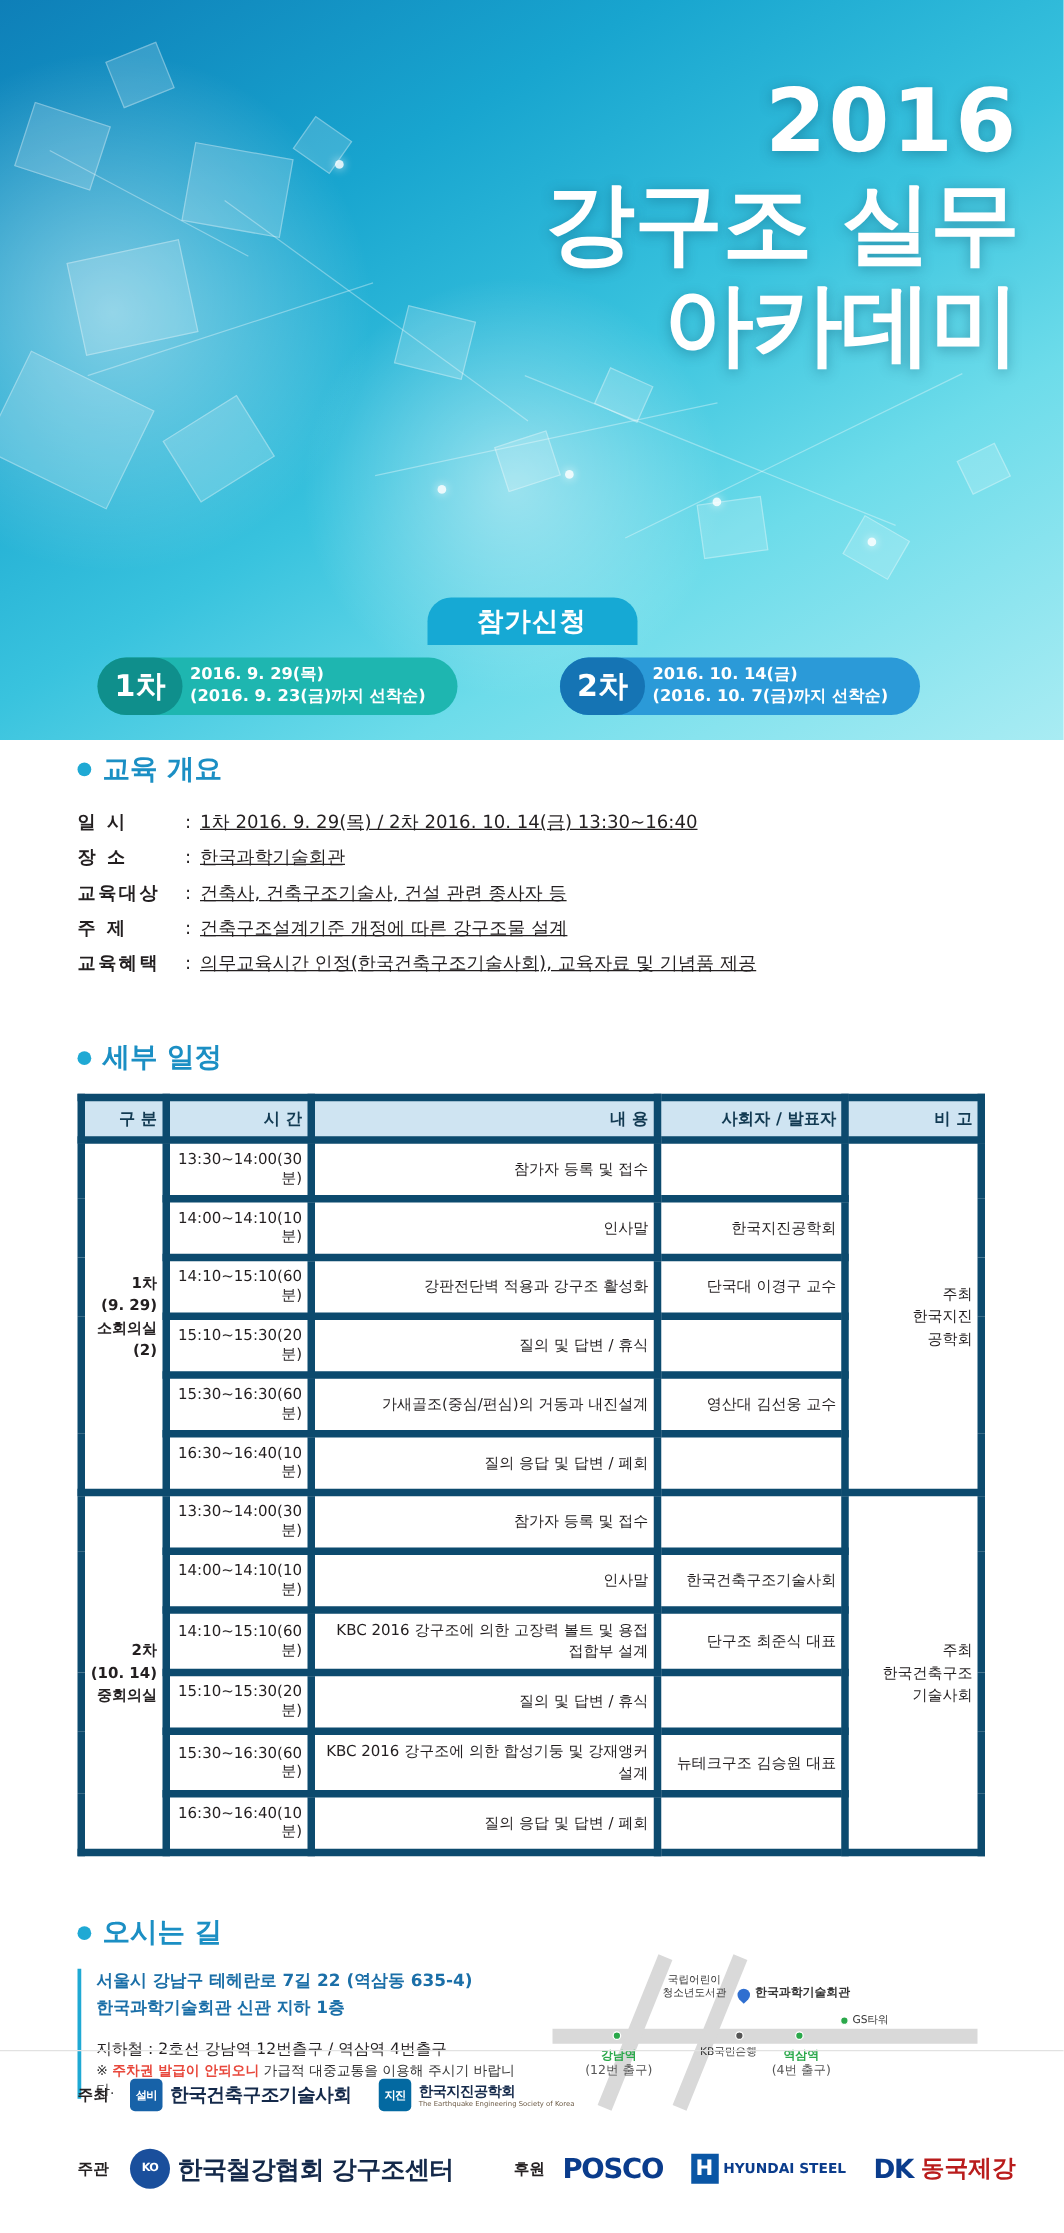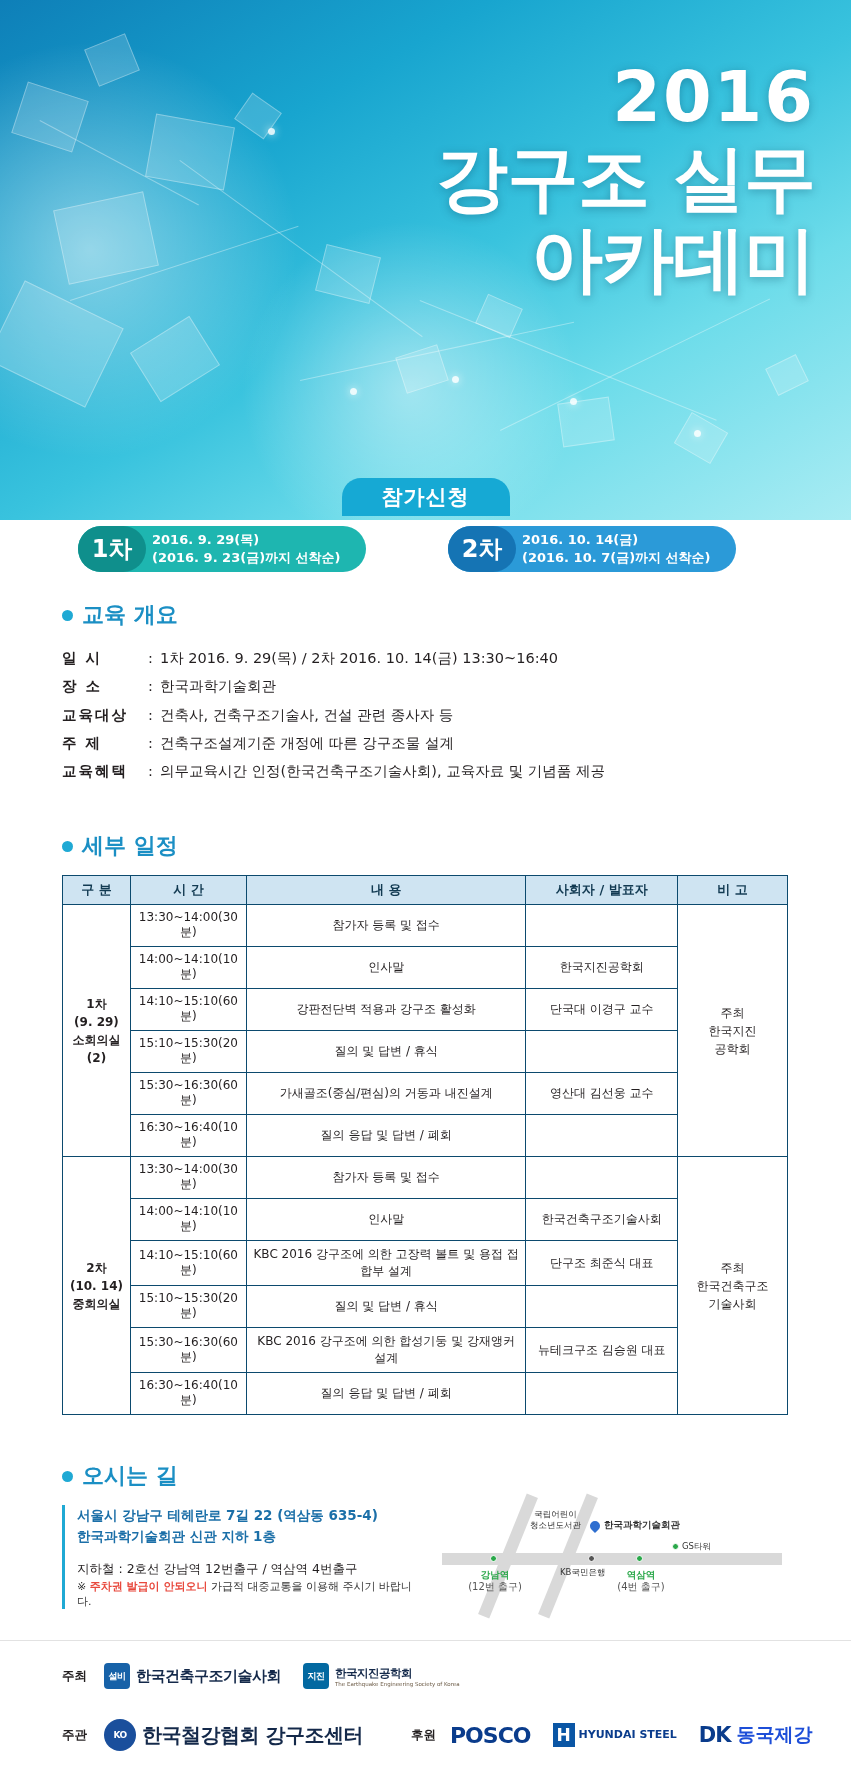--- a/index.html
+++ b/index.html
@@ -15,21 +15,21 @@
     width: 851px;
     height: 1786px;
     overflow: hidden;
     background: #ffffff;
   }
 
   
   .hero {
     position: relative;
     width: 851px;
-    height: 520px;
+    height: 592px;
     background: linear-gradient(150deg, #0e7fb8 0%, #18a5cf 28%, #39c3de 52%, #6ddcea 72%, #a9ecf3 100%);
     overflow: hidden;
   }
   .hero-poly {
     position: absolute;
     background: rgba(255,255,255,0.16);
     border: 1px solid rgba(255,255,255,0.30);
   }
   .hero-line {
     position: absolute;
@@ -156,33 +156,33 @@
     line-height: 1.95;
   }
   .ov-row { display: flex; }
   .ov-label {
     width: 86px;
     font-weight: bold;
     letter-spacing: 2px;
     flex: none;
   }
   .ov-sep { width: 12px; flex: none; }
-  .ov-value { flex: 1; }
+  .ov-value { flex: 1; text-decoration: underline; }
 
   
   .table-wrap { margin: 0 62px; }
   table.sched {
     border-collapse: collapse;
     width: 726px;
     font-size: 12px;
   }
   table.sched th, table.sched td {
-    border: 1px solid #0c4a6e;
+    border: 6px solid #0c4a6e;
     padding: 5px 4px;
-    text-align: center;
+    text-align: right;
     vertical-align: middle;
   }
   table.sched thead th {
     background: #cfe4f2;
     font-weight: bold;
     font-size: 13px;
     height: 27px;
     color: #123a52;
   }
   table.sched td { height: 27px; background: #ffffff; }
@@ -342,21 +342,21 @@
     display: flex; align-items: center; justify-content: center;
     margin-right: 4px;
   }
   .sp-hyundai .t {
     font-size: 11px; font-weight: bold; color: #0a3c8c; line-height: 1.1;
   }
   .sp-dongkuk { display: flex; align-items: center; }
   .sp-dongkuk .dk {
     font-size: 21px; font-weight: bold; color: #0a3c8c; margin-right: 6px; letter-spacing: -1px;
   }
-  .sp-dongkuk .nm { font-size: 19px; font-weight: bold; color: #1d4ed8; }
+  .sp-dongkuk .nm { font-size: 19px; font-weight: bold; color: #b91c1c; }
 </style>
 </head>
 <body>
 
 <div class="page">
 
   <div class="hero">
     <div class="hero-glow" style="left:-120px; top:40px; width:420px; height:420px;"></div>
     <div class="hero-glow" style="left:240px; top:220px; width:340px; height:340px;"></div>
 

